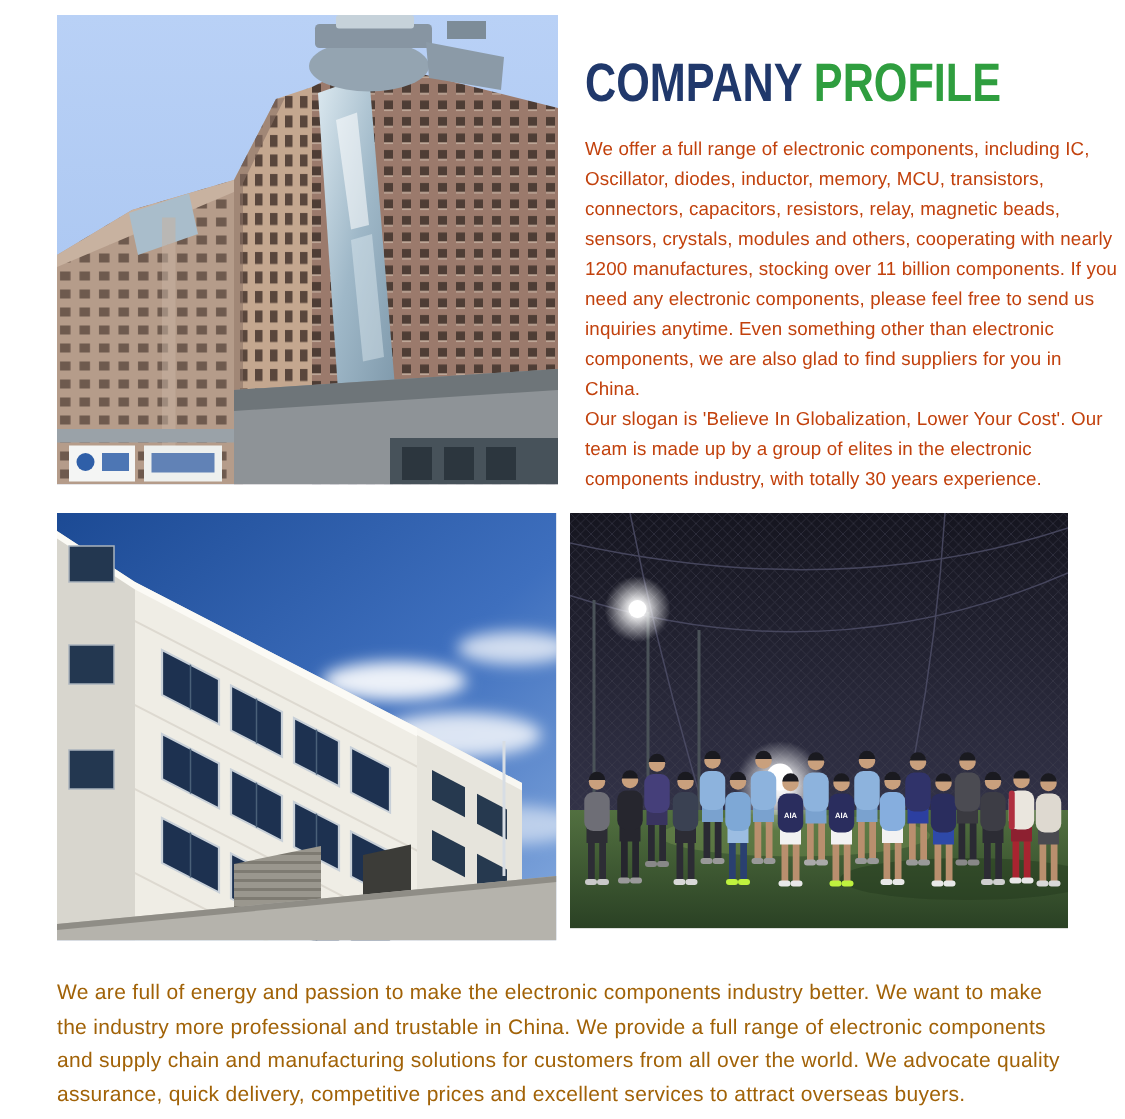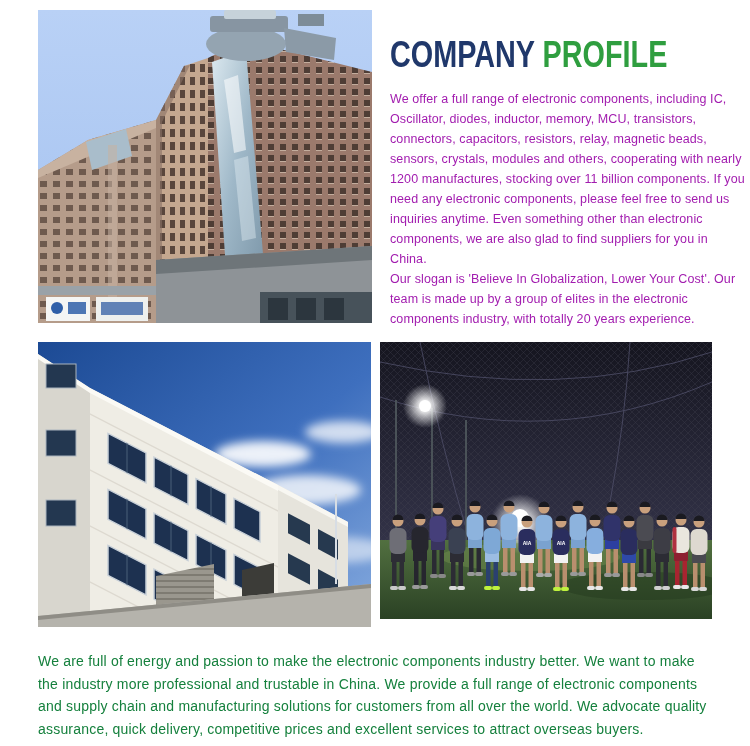--- a/index.html
+++ b/index.html
@@ -23,26 +23,26 @@
     font-size: 36px;
     font-weight: bold;
     line-height: 41px;
     white-space: nowrap;
     transform: scaleX(0.8);
     transform-origin: left center;
     letter-spacing: 0px;
   }
   .t-navy  { color: #20386b; }
   .t-green { color: #2f9e3f; }
-  .intro { margin: 14px 0 0 0; font-size: 12.5px; line-height: 20px; color: #a21caf; letter-spacing: 0.1px; }
+  .intro { margin: 14px 0 0 0; font-size: 12.5px; line-height: 20px; color: #c2410c; letter-spacing: 0.1px; }
   .intro p { margin: 0; }
 
   .footer-text {
     position: absolute; left: 38px; top: 650px; width: 680px;
-    font-size: 14px; line-height: 22.5px; color: #15803d; letter-spacing: 0.2px;
+    font-size: 14px; line-height: 22.5px; color: #a16207; letter-spacing: 0.2px;
   }
 </style>
 </head>
 <body>
 
 <div class="photo" id="photo-hq">
   <svg viewBox="0 0 334 313" width="334" height="313" preserveAspectRatio="none">
     <defs>
       <linearGradient id="sky1" x1="0" y1="0" x2="0" y2="1">
         <stop offset="0" stop-color="#b9d1f6"></stop>
@@ -103,21 +103,21 @@
       <rect x="58" y="287" width="52" height="24" fill="#eef0ee"></rect>
       <rect x="63" y="292" width="42" height="13" fill="#3d66a8" opacity="0.8"></rect>
     </g>
   </svg>
 </div>
 
 <div class="right-col">
   <h1 class="title"><span class="t-navy">COMPANY</span><span> </span><span class="t-green">PROFILE</span></h1>
   <div class="intro">
     <p>We offer a full range of electronic components, including IC, Oscillator, diodes, inductor, memory, MCU, transistors, connectors, capacitors, resistors, relay, magnetic beads, sensors, crystals, modules and others, cooperating with nearly 1200 manufactures, stocking over 11 billion components. If you need any electronic components, please feel free to send us inquiries anytime. Even something other than electronic components, we are also glad to find suppliers for you in China.</p>
-    <p>Our slogan is 'Believe In Globalization, Lower Your Cost'. Our team is made up by a group of elites in the electronic components industry, with totally 20 years experience.</p>
+    <p>Our slogan is 'Believe In Globalization, Lower Your Cost'. Our team is made up by a group of elites in the electronic components industry, with totally 30 years experience.</p>
   </div>
 </div>
 
 <div class="photo" id="photo-office">
   <svg viewBox="0 0 333 285" width="333" height="285" preserveAspectRatio="none">
     <defs>
       <linearGradient id="sky2" x1="0" y1="0" x2="1" y2="1">
         <stop offset="0" stop-color="#1c4a94"></stop>
           <stop offset="0.55" stop-color="#3e6fbe"></stop>
           <stop offset="1" stop-color="#86abdf"></stop>

